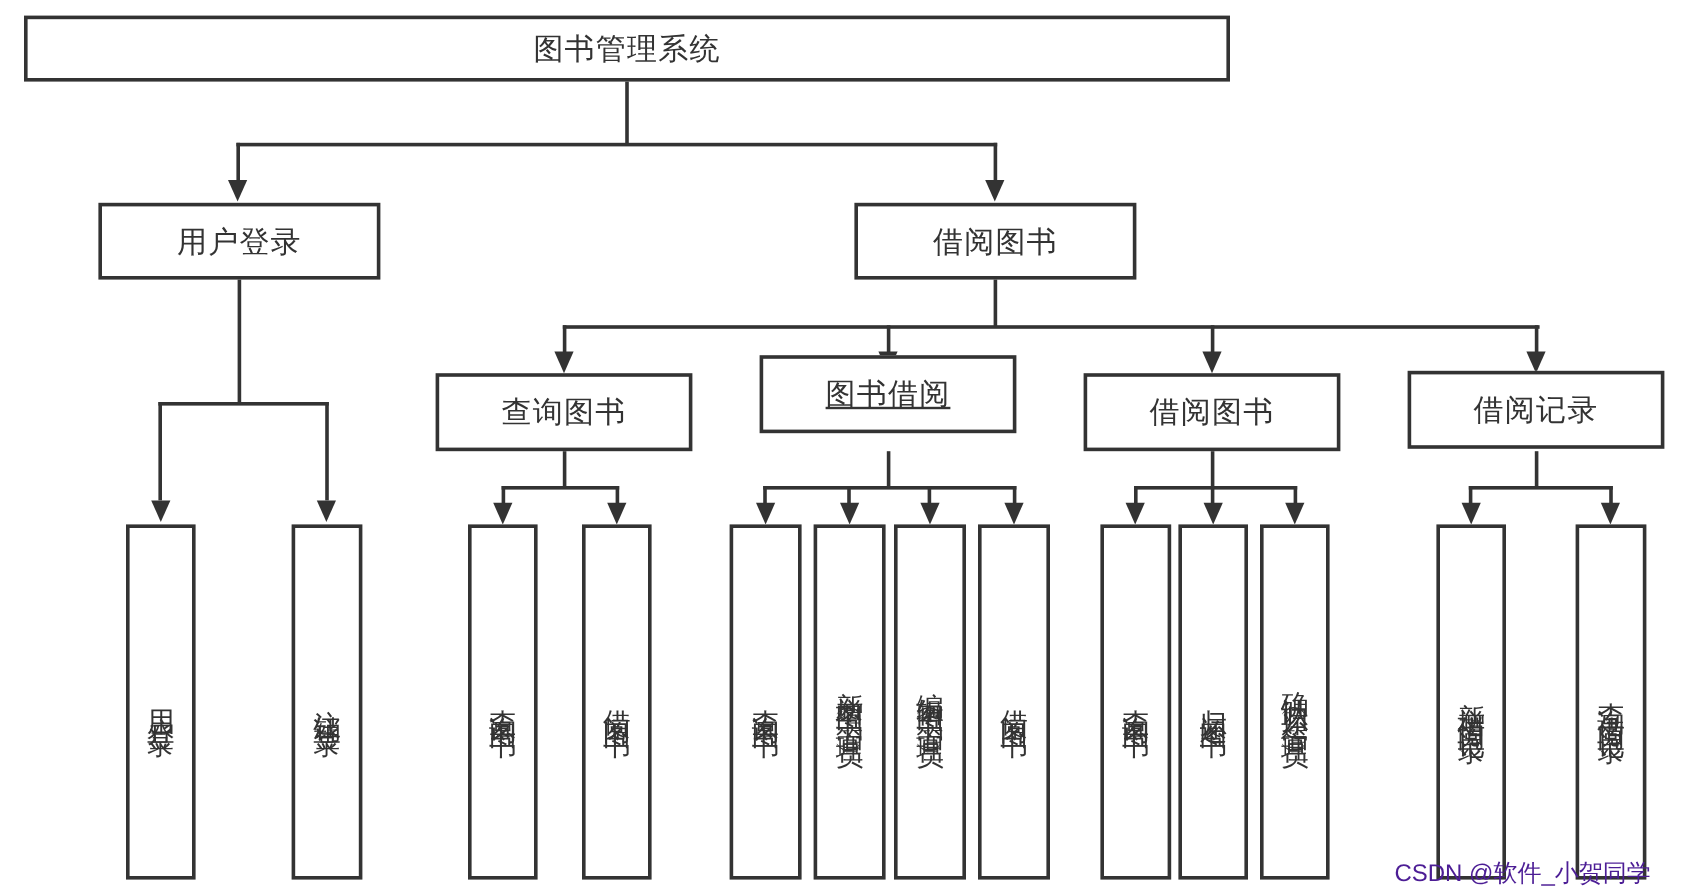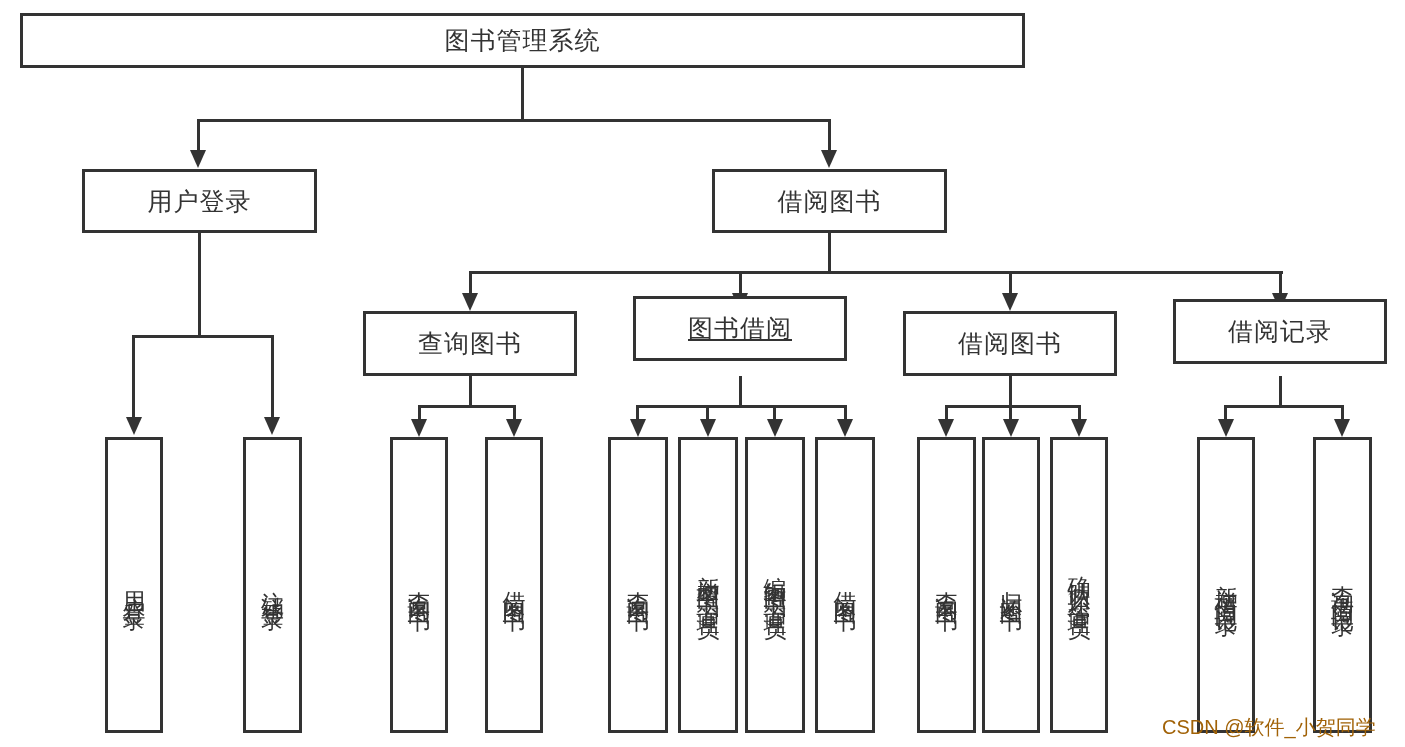--- a/index.html
+++ b/index.html
@@ -40,21 +40,21 @@
     position:absolute;
     width:0;height:0;
     border-left:8px solid transparent;
     border-right:8px solid transparent;
     border-top:18px solid #333333;
   }
   .watermark{
     position:absolute;
     left:1162px;top:714px;
     font-size:20px;
-    color:#a16207;
+    color:#4c1d95;
     white-space:nowrap;
     text-align:center;
   }
 </style>
 </head>
 <body>
 
 <div id="canvas">
 
   <div class="box hbox" style="left:20px;top:13px;width:1005px;height:55px;">
@@ -95,21 +95,21 @@
 
   <div class="box hbox" style="left:363px;top:311px;width:214px;height:65px;">
     <span>查询图书</span>
   </div>
   <div class="box hbox" style="left:633px;top:296px;width:214px;height:65px;text-decoration:underline;">
     <span>图书借阅</span>
   </div>
   <div class="box hbox" style="left:903px;top:311px;width:214px;height:65px;">
     <span>借阅图书</span>
   </div>
-  <div class="box hbox" style="left:1173px;top:299px;width:214px;height:65px;">
+  <div class="box hbox" style="left:1173px;top:309px;width:214px;height:65px;">
     <span>借阅记录</span>
   </div>
 
   <div class="line" style="left:469px;top:376px;width:3px;height:31px;"></div>
   <div class="line" style="left:418px;top:405px;width:98px;height:3px;"></div>
   <div class="line" style="left:418px;top:405px;width:3px;height:16px;"></div>
   <div class="arrow" style="left:411px;top:419px;"></div>
   <div class="line" style="left:513px;top:405px;width:3px;height:16px;"></div>
   <div class="arrow" style="left:506px;top:419px;"></div>
 

